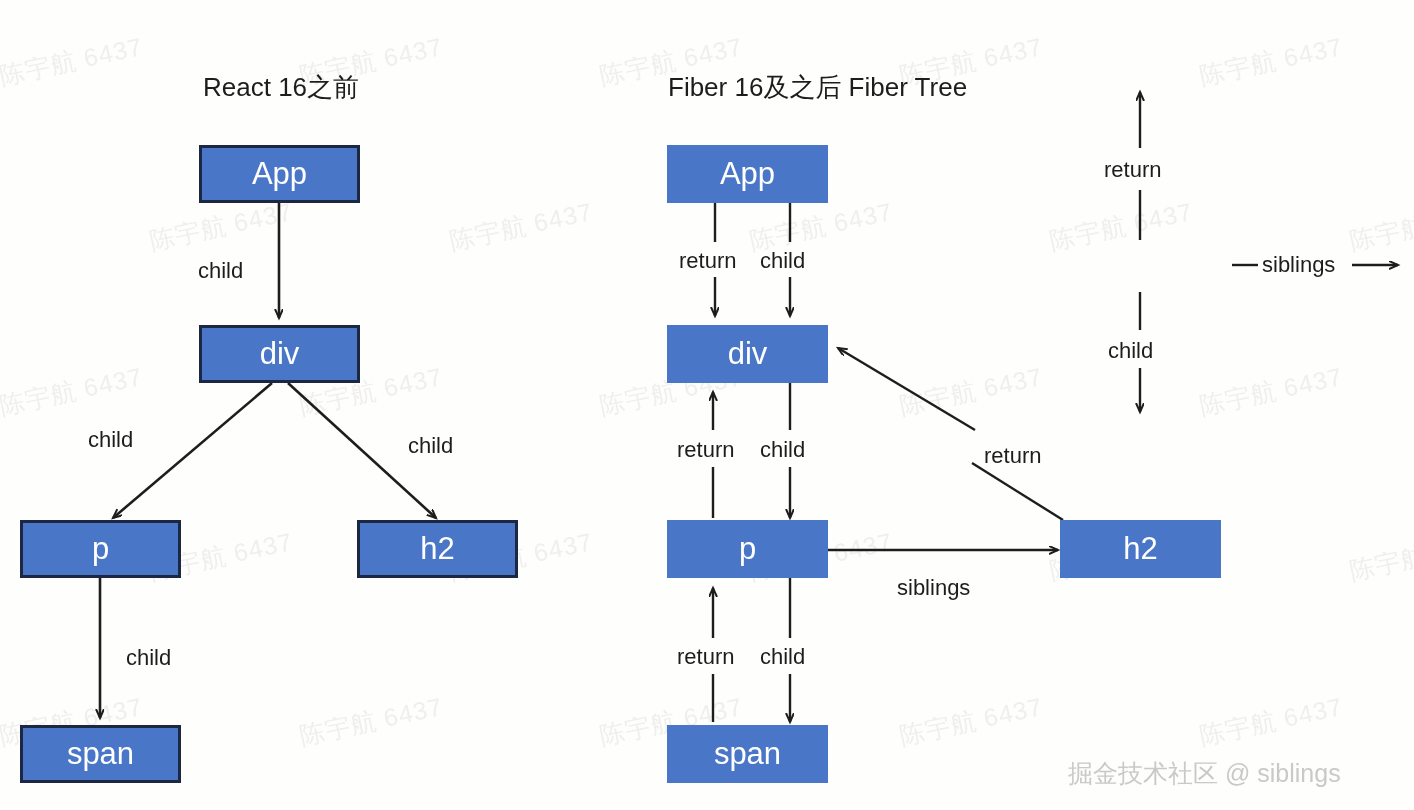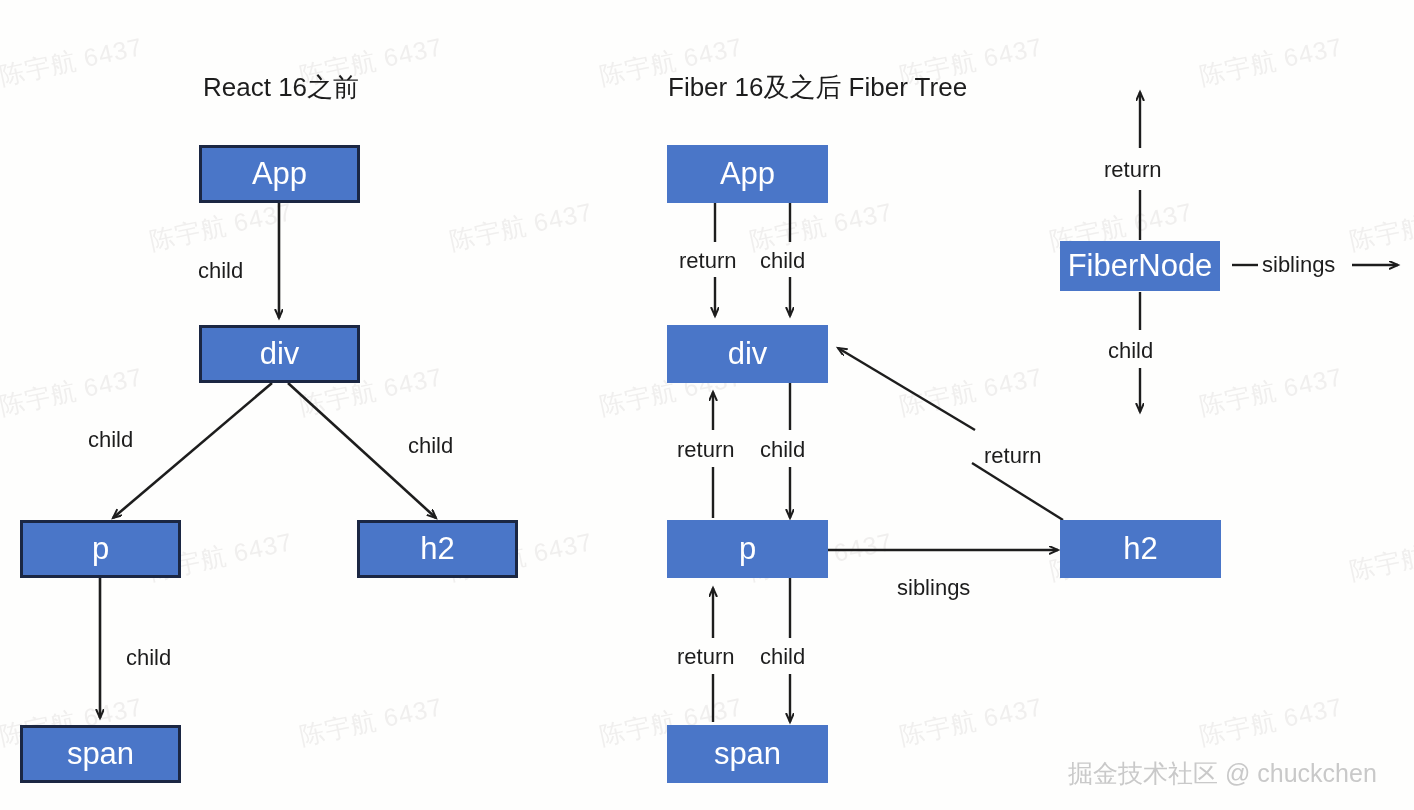--- a/index.html
+++ b/index.html
@@ -200,20 +200,19 @@
 
   <div class="elabel" style="left:677px; top:437px;">return</div>
   <div class="elabel" style="left:760px; top:437px;">child</div>
 
   <div class="elabel" style="left:677px; top:644px;">return</div>
   <div class="elabel" style="left:760px; top:644px;">child</div>
 
   <div class="elabel" style="left:897px; top:575px;">siblings</div>
   <div class="elabel" style="left:984px; top:443px;">return</div>
 
-  <div class="node" style="left:1060px; top:241px; width:160px; height:50px;">FiberNode</div>
   <div class="elabel" style="left:1104px; top:157px;">return</div>
   <div class="elabel" style="left:1108px; top:338px;">child</div>
   <div class="elabel" style="left:1262px; top:252px;">siblings</div>
 
-  <div id="credit">掘金技术社区 @ chuckchen</div>
+  <div id="credit">掘金技术社区 @ siblings</div>
 
 </div>
 
 </body></html>

